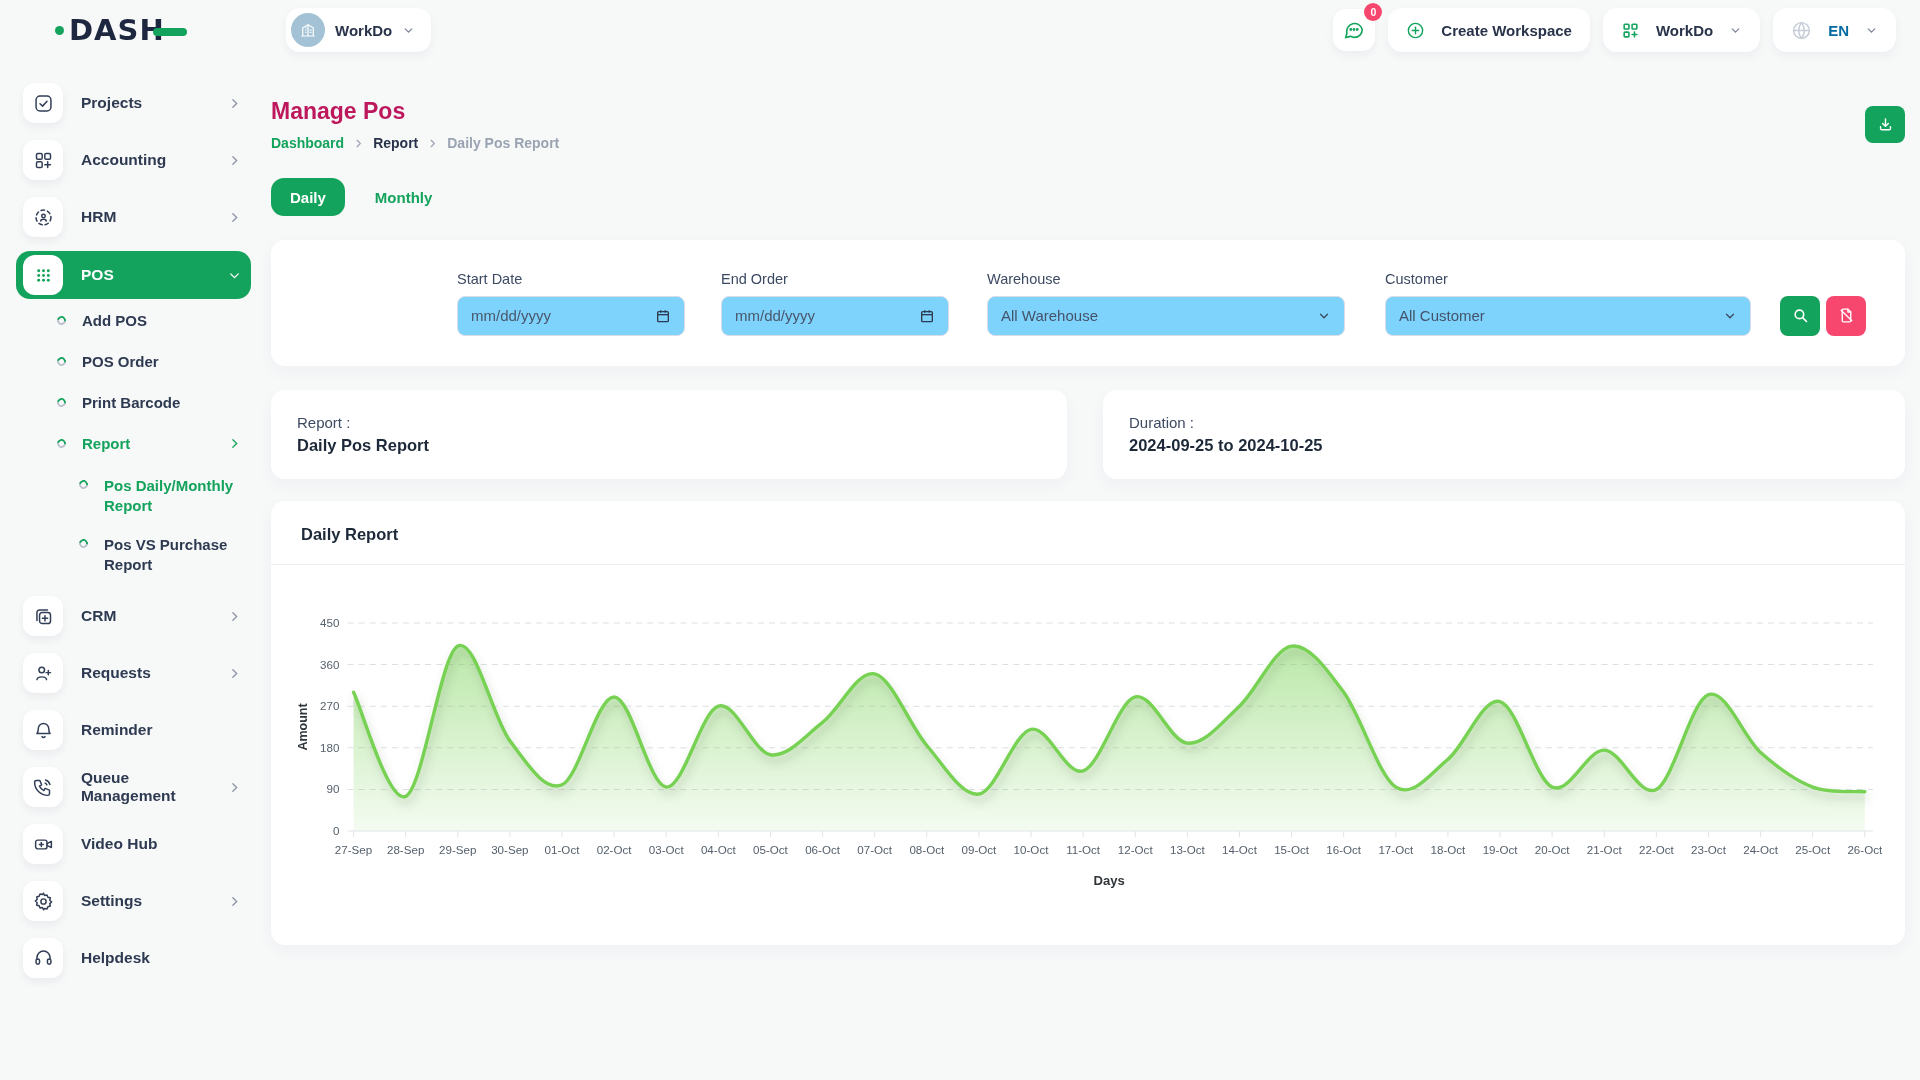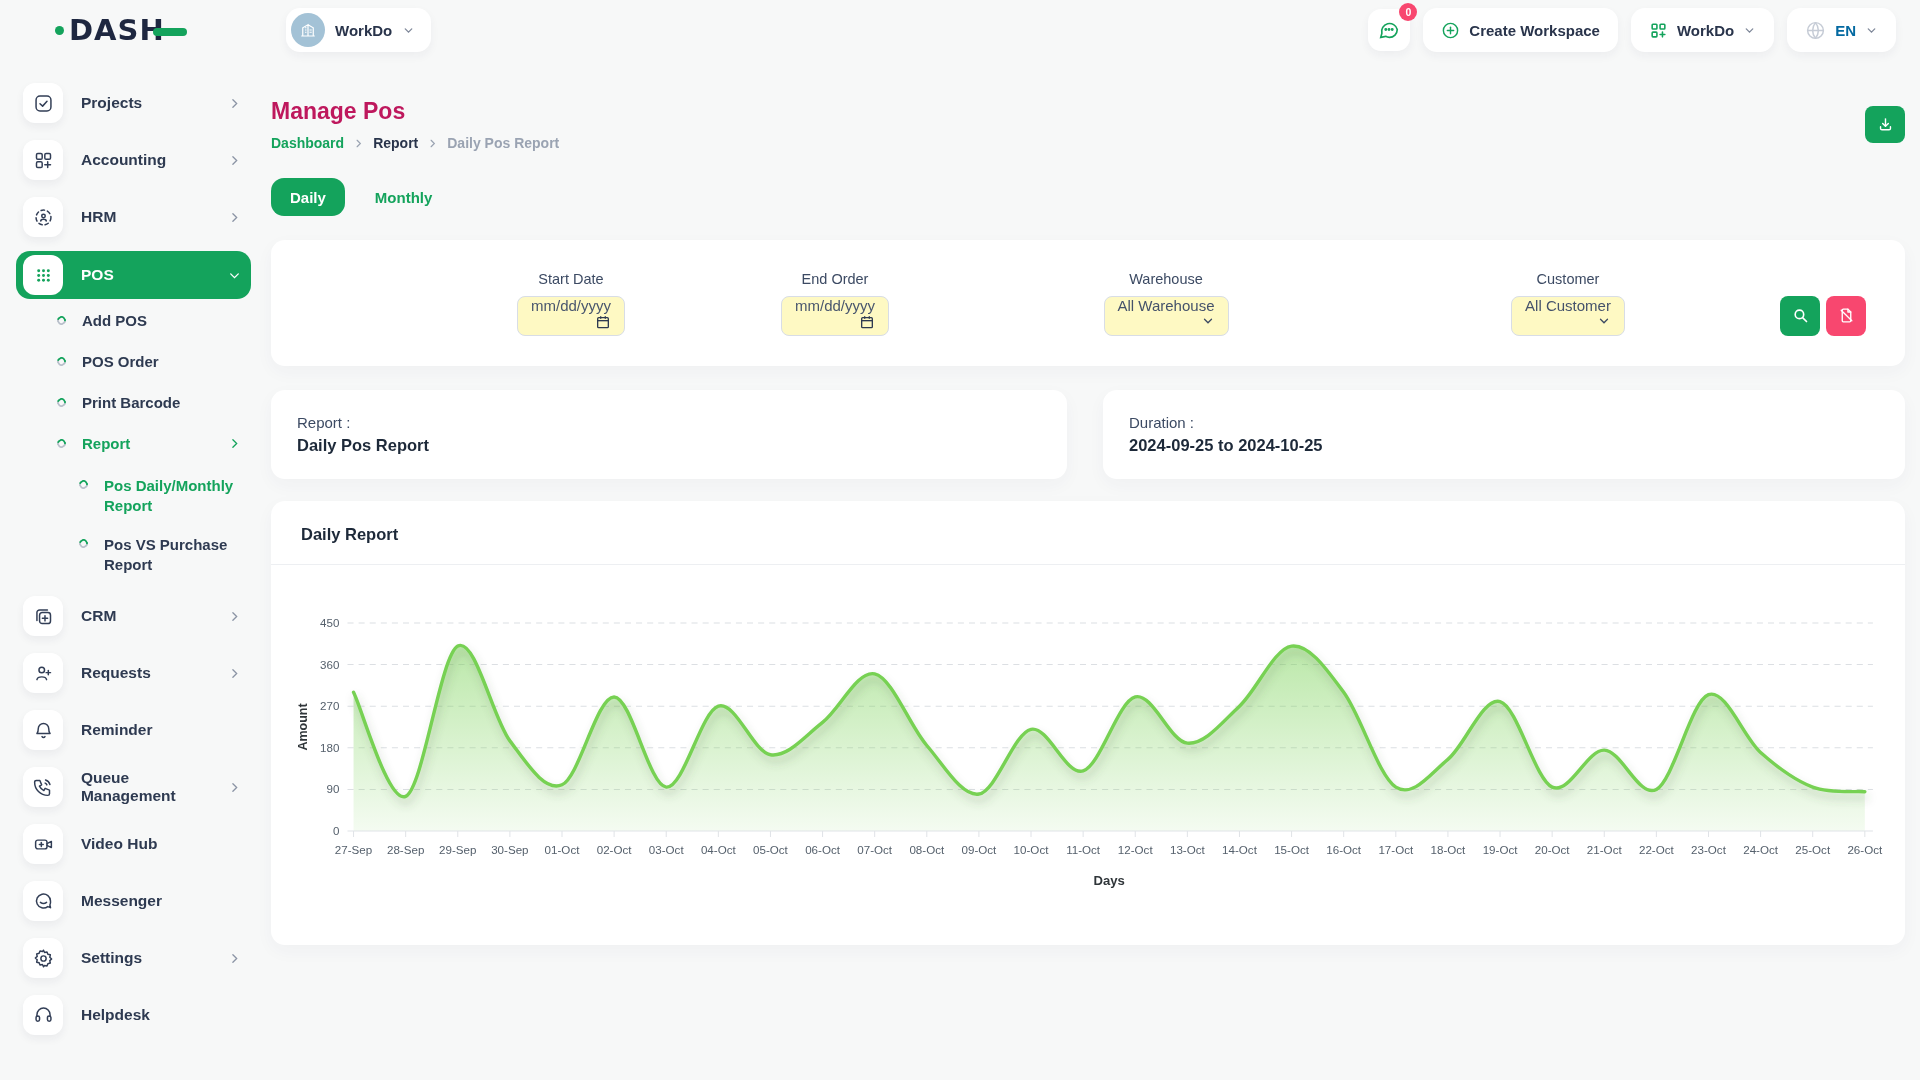--- a/index.html
+++ b/index.html
@@ -19,21 +19,21 @@
   .ws-avatar { width:34px; height:34px; border-radius:50%; background:#a3c2d6; display:flex;
     align-items:center; justify-content:center; }
   .ws-name { font-size:15px; font-weight:700; color:#29344b; }
   .hdr-right { margin-left:auto; display:flex; align-items:center; gap:13px; padding-right:24px; }
   .hdr-tile { position:relative; width:42px; height:42px; background:#fff; border-radius:13px;
     display:flex; align-items:center; justify-content:center; box-shadow:0 4px 10px rgba(30,40,70,.05); cursor:pointer; }
   .badge { position:absolute; top:-6px; right:-7px; min-width:18px; height:18px; border-radius:9px;
     background:#f8476f; color:#fff; font-size:10.5px; font-weight:700; display:flex; align-items:center;
     justify-content:center; padding:0 5px; }
   .hdr-pill { height:44px; background:#fff; border-radius:14px; display:flex; align-items:center;
-    gap:9px; padding:0 18px; box-shadow:0 4px 10px rgba(30,40,70,.05); font-size:15px; font-weight:700;
+    gap:16px; padding:0 18px; box-shadow:0 4px 10px rgba(30,40,70,.05); font-size:15px; font-weight:700;
     color:#29344b; cursor:pointer; }
   .hdr-pill .lang { color:#0369a1; }
 
   
   .shell { display:flex; height:1020px; }
   .sidebar { width:265px; flex:0 0 265px; padding:20px 14px 0 16px; overflow:hidden; }
   .main { flex:1; padding:0 15px 0 6px; }
 
   
   .nav-row { height:46px; display:flex; align-items:center; margin-bottom:11px; cursor:pointer; }
@@ -65,24 +65,24 @@
 
   .tabs { display:flex; align-items:center; gap:16px; margin-top:27px; }
   .tab-daily { height:38px; padding:8px 19px; background:#14a35c; color:#fff; border:none; border-radius:13px;
     font-size:15px; font-weight:600; cursor:pointer; }
   .tab-monthly { background:none; border:none; color:#14a35c; font-size:15px; font-weight:600;
     padding:0 14px; cursor:pointer; }
 
   
   .card { background:#fff; border-radius:14px; box-shadow:0 6px 18px rgba(40,50,90,.04); }
   .filter-card { margin-top:24px; height:126px; display:flex; align-items:center; padding:0 24px; }
-  .fgroup { display:flex; flex-direction:column;align-items:center; }
+  .fgroup { display:flex; flex-direction:column; }
   .flabel { font-size:14.5px; color:#3c4a63; margin-bottom:9px; }
-  .control { height:40px; border:1px solid #d8dde6; border-radius:8px; background:#fef9c3;
-    display:flex; align-items:center; padding:0 13px; font-size:15px; color:#45526b; cursor:pointer;flex-direction:column; }
+  .control { height:40px; border:1px solid #d8dde6; border-radius:8px; background:#7dd3fc;
+    display:flex; align-items:center; padding:0 13px; font-size:15px; color:#45526b; cursor:pointer; }
   .control .ph { color:#4a576e; }
   .control .tail { margin-left:auto; display:flex; }
   .btn-sq { width:40px; height:40px; border:none; border-radius:8px; display:flex; align-items:center;
     justify-content:center; cursor:pointer; }
   .btn-search { background:#14a35c; }
   .btn-reset { background:#f8476f; margin-left:6px; }
 
   .info-row { display:flex; gap:36px; margin-top:24px; }
   .info-card { height:89px; padding:20px 26px; display:flex; flex-direction:column; justify-content:center; }
   .info-label { font-size:15px; color:#3c4a63; }
@@ -331,29 +331,20 @@
       <svg width="21" height="21" viewBox="0 0 24 24" fill="none" stroke="#323e56" stroke-width="1.7" stroke-linecap="round" stroke-linejoin="round">
             <rect x="3" y="7" width="13" height="10" rx="2.5"></rect>
             <path d="M16 11l5-2.5v7L16 13"></path>
             <line x1="9.5" y1="9.8" x2="9.5" y2="14.2"></line>
             <line x1="7.3" y1="12" x2="11.7" y2="12"></line>
           </svg>
     </span>
     <span class="nav-label">Video Hub</span>
   </div>
 
-  <div class="nav-row">
-    <span class="nav-tile">
-      <svg width="21" height="21" viewBox="0 0 24 24" fill="none" stroke="#323e56" stroke-width="1.7" stroke-linecap="round" stroke-linejoin="round">
-            <path d="M20 11.5a8 8 0 1 0-3.1 6.3L20 19l-.7-3A8 8 0 0 0 20 11.5z"></path>
-            <path d="M8.5 13c2 1.6 5 1.6 7 0"></path>
-          </svg>
-    </span>
-    <span class="nav-label">Messenger</span>
-  </div>
 
   <div class="nav-row">
     <span class="nav-tile">
       <svg width="21" height="21" viewBox="0 0 24 24" fill="none" stroke="#323e56" stroke-width="1.7" stroke-linecap="round" stroke-linejoin="round">
             <circle cx="12" cy="12" r="3"></circle>
             <path d="M12 2.5l1.2 2.6 2.8-.6 1 2.6 2.8.7-.6 2.8 2.1 1.9-2.1 1.9.6 2.8-2.8.7-1 2.6-2.8-.6L12 21.5l-1.2-2.6-2.8.6-1-2.6-2.8-.7.6-2.8L2.7 11.5l2.1-1.9-.6-2.8 2.8-.7 1-2.6 2.8.6z"></path>
           </svg>
     </span>
     <span class="nav-label">Settings</span>
     <span class="nav-chev">

